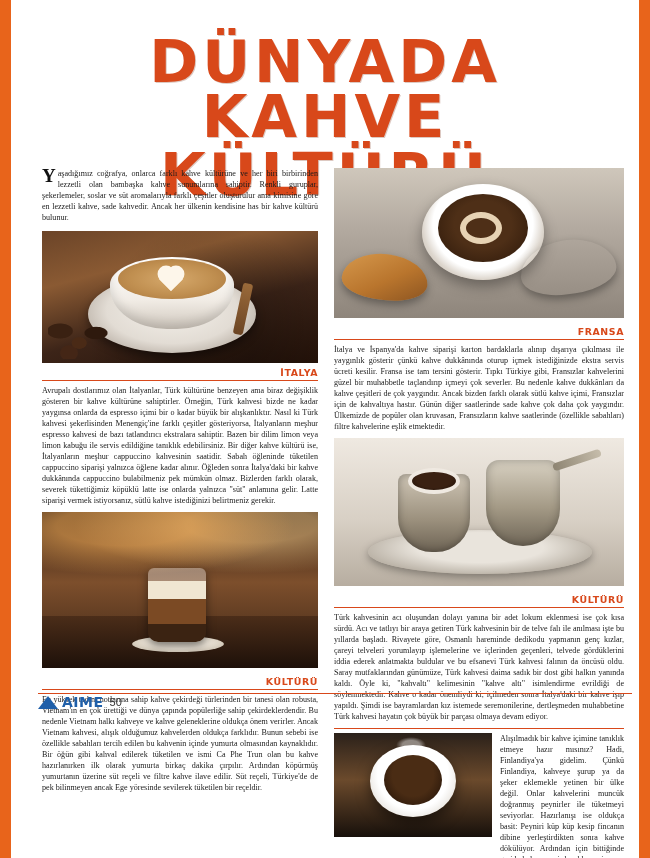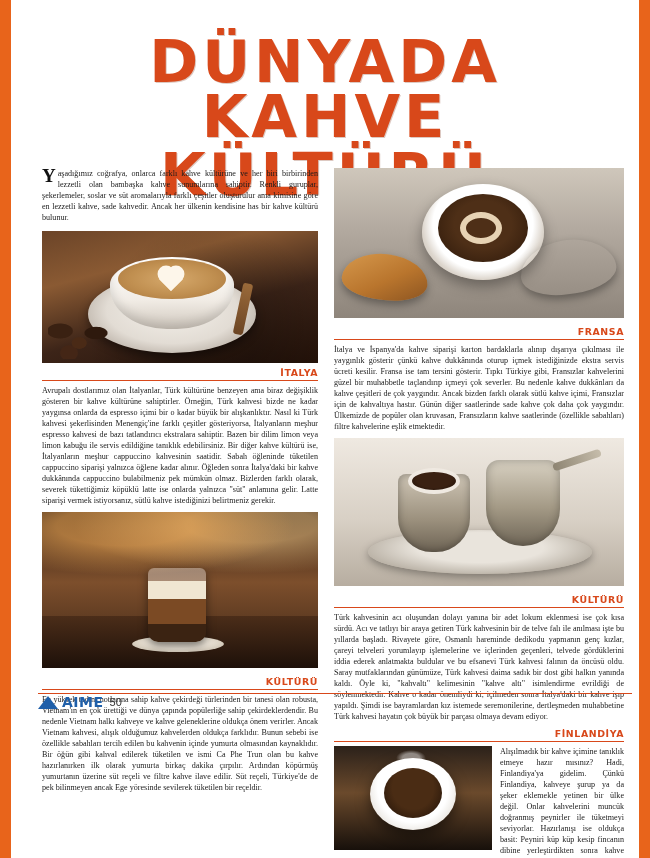--- a/index.html
+++ b/index.html
@@ -392,21 +392,20 @@
         <div class="holder"></div>
         <div class="holder-cup"></div>
         <div class="pot"></div>
         <div class="pot-handle"></div>
       </div>
 
       <div class="section-head" style="margin-top:8px;">KÜLTÜRÜ</div>
       <div class="rule"></div>
       <p class="body">Türk kahvesinin acı oluşundan dolayı yanına bir adet lokum eklenmesi ise çok kısa sürdü. Acı ve tatlıyı bir araya getiren Türk kahvesinin bir de telve falı ile anılması işte bu yıllarda başladı. Rivayete göre, Osmanlı hareminde dedikodu yapmanın genç kızlar, çareyi telveleri yorumlayıp işlemelerine ve içlerinden geçenleri, telvede gördüklerini iddia ederek anlatmakta buldular ve bu efsanevi Türk kahvesi falının da öncüsü oldu. Saray mutfaklarından günümüze, Türk kahvesi daima sadık bir dost gibi halkın yanında kaldı. Öyle ki, "kahvaltı" kelimesinin "kahve altı" isimlendirme evrildiği de söylenmektedir. Kahve o kadar önemliydi ki, içilmeden sonra İtalya'daki bir kahve işıp yapıldı. Şimdi ise bayramlardan kız istemede seremonilerine, dertleşmeden muhabbetine Türk kahvesi hayatın çok büyük bir parçası olmaya devam ediyor.</p>
 
-      <div class="section-head" style="margin-top:6px;">FİNLANDİYA</div>
       <div class="rule"></div>
 
       <div style="display:flex; gap:8px;">
         <div class="photo ph-fin" style="width:158px; height:104px; flex:0 0 158px;">
           <div class="mug" style="left:36px; top:12px; width:86px; height:72px;"></div>
           <div class="mugc" style="left:50px; top:22px; width:58px; height:50px;"></div>
           <div class="steam" style="left:62px;"></div>
         </div>
         <p class="body" style="flex:1;">Alışılmadık bir kahve içimine tanıklık etmeye hazır mısınız? Hadi, Finlandiya'ya gidelim. Çünkü Finlandiya, kahveye şurup ya da şeker eklemekle yetinen bir ülke değil. Onlar kahvelerini muncük doğranmış peynirler ile tüketmeyi seviyorlar. Hazırlanışı ise oldukça basit: Peyniri küp küp kesip fincanın dibine yerleştirdikten sonra kahve dökülüyor. Ardından için bittiğinde geride kalan peynir kaşıkla yeniyor.</p>
       </div>

